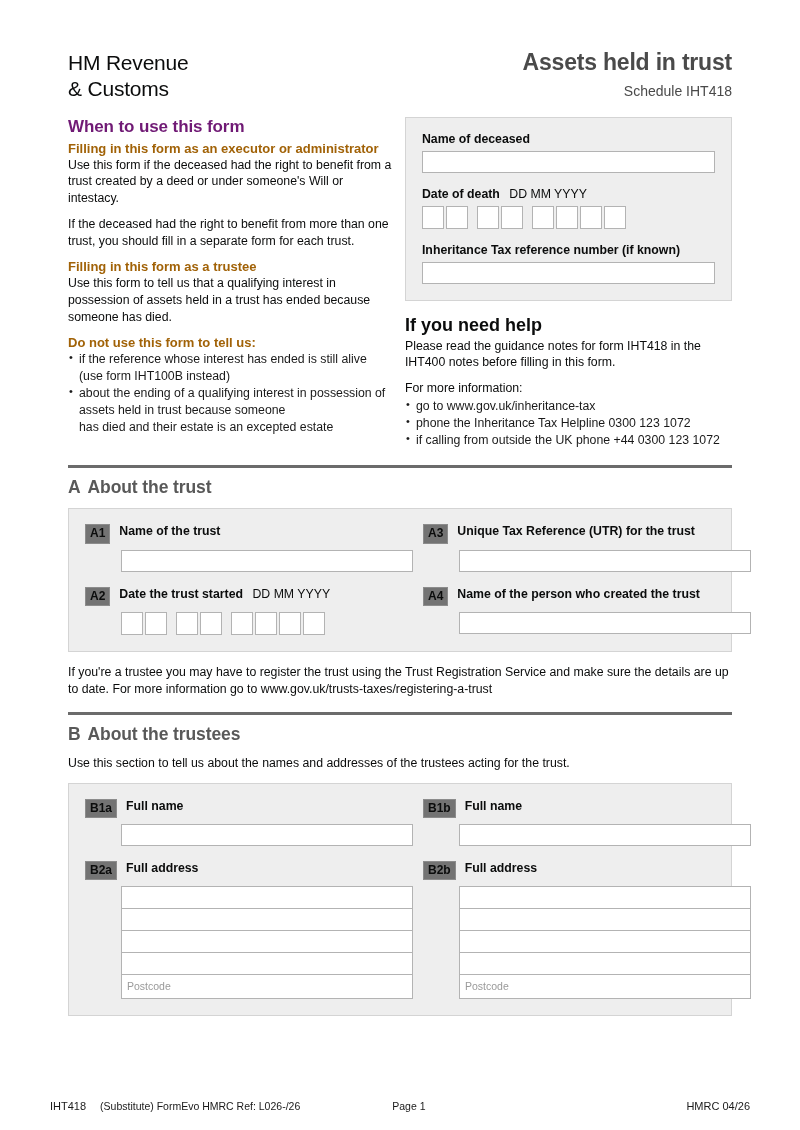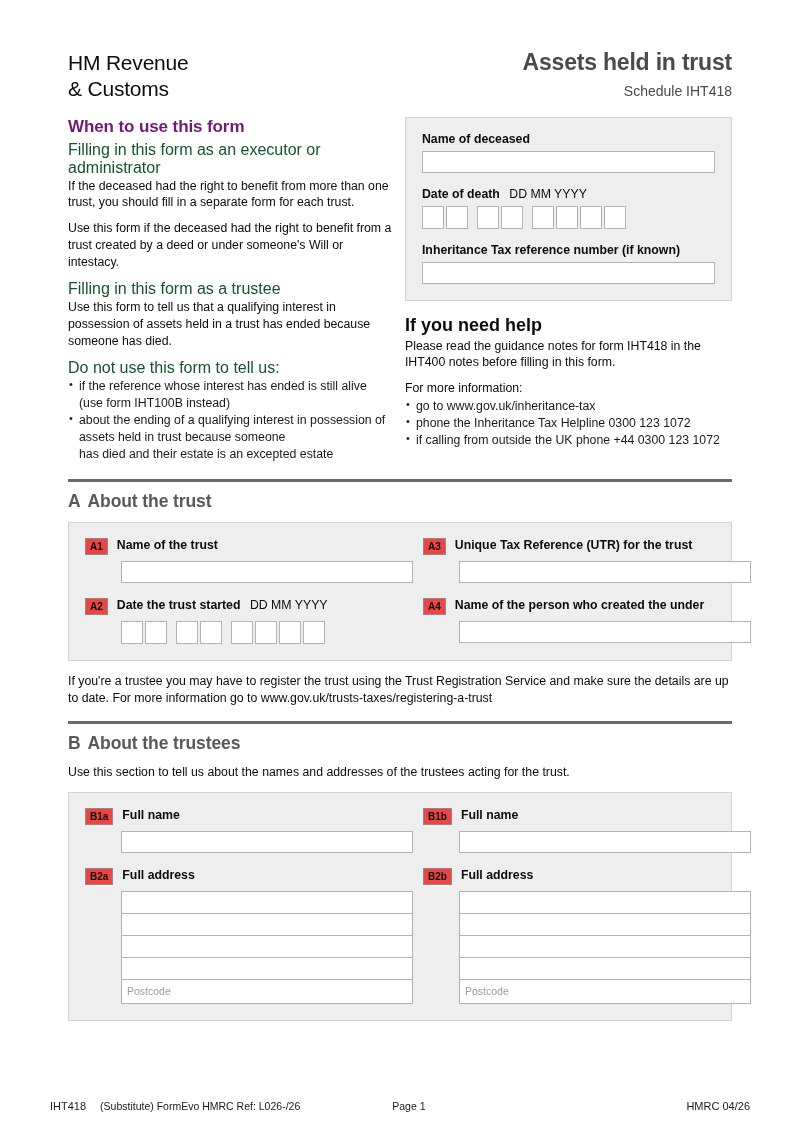--- a/index.html
+++ b/index.html
@@ -61,23 +61,23 @@
   .intro-right { width: 345px; box-sizing: border-box; }
 
   h2.sec {
     font-size: 17px;
     font-weight: bold;
     color: #701a75;
     margin: 0 0 4px 0;
     letter-spacing: -0.1px;
   }
   h3.sub {
-    font-size: 16px;
-    font-weight: normal;
-    color: #14532d;
+    font-size: 13px;
+    font-weight: bold;
+    color: #a16207;
     margin: 0 0 1px 0;
   }
   p.body {
     font-size: 12.3px;
     line-height: 1.38;
     margin: 0 0 9px 0;
     color: #0b0c0c;
   }
   ul.bullets {
     list-style: none;
@@ -155,23 +155,23 @@
     font-weight: bold;
     color: #595959;
     margin: 9px 0 10px 0;
     letter-spacing: -0.1px;
   }
   .sec-head .letter { margin-right: 7px; }
 
   
   .tagrow { display: flex; align-items: flex-start; }
   .tag {
-    background: #ef4444;
+    background: #737373;
     border: 1px solid #8c8c8c;
-    font-size: 10px;
+    font-size: 12px;
     font-weight: bold;
     color: #0b0c0c;
     padding: 2px 4px 2px 4px;
     min-width: 22px;
     text-align: center;
     box-sizing: border-box;
     line-height: 1.1;
     margin-right: 9px;
     margin-top: 1px;
   }
@@ -249,22 +249,22 @@
       <div class="form-title">Assets held in trust</div>
       <div class="form-subtitle">Schedule IHT418</div>
     </div>
   </div>
 
   <div class="intro">
 
     <div class="intro-left">
       <h2 class="sec">When to use this form</h2>
       <h3 class="sub">Filling in this form as an executor or administrator</h3>
+      <p class="body">Use this form if the deceased had the right to benefit from a trust created by a deed or under someone's Will or intestacy.</p>
       <p class="body">If the deceased had the right to benefit from more than one trust, you should fill in a separate form for each trust.</p>
-      <p class="body">Use this form if the deceased had the right to benefit from a trust created by a deed or under someone's Will or intestacy.</p>
       <h3 class="sub">Filling in this form as a trustee</h3>
       <p class="body">Use this form to tell us that a qualifying interest in possession of assets held in a trust has ended because someone has died.</p>
       <h3 class="sub">Do not use this form to tell us:</h3>
       <ul class="bullets">
         <li>
           <span>if the reference whose interest has ended is still alive</span>
           <span class="cont">(use form IHT100B instead)</span>
         </li>
         <li>
           <span>about the ending of a qualifying interest in possession of assets held in trust because someone</span>
@@ -377,21 +377,21 @@
             <div class="taglabel">Unique Tax Reference (UTR) for the trust</div>
           </div>
           <div class="indent" style="margin-top:6px;">
             <input class="textbox" style="width: 292px; padding: 0px 4px; font-size: 12px; font-family: &quot;Liberation Sans&quot;, sans-serif;" value="">
           </div>
 
           <div class="spacer-14"></div>
 
           <div class="tagrow">
             <div class="tag">A4</div>
-            <div class="taglabel">Name of the person who created the under</div>
+            <div class="taglabel">Name of the person who created the trust</div>
           </div>
           <div class="indent" style="margin-top:6px;">
             <input class="textbox" style="width: 292px; padding: 0px 4px; font-size: 12px; font-family: &quot;Liberation Sans&quot;, sans-serif;" value="">
           </div>
         </div>
 
       </div>
     </div>
 
     <p class="note">If you're a trustee you may have to register the trust using the Trust Registration Service and make sure the details are up to date. For more information go to www.gov.uk/trusts-taxes/registering-a-trust</p>

